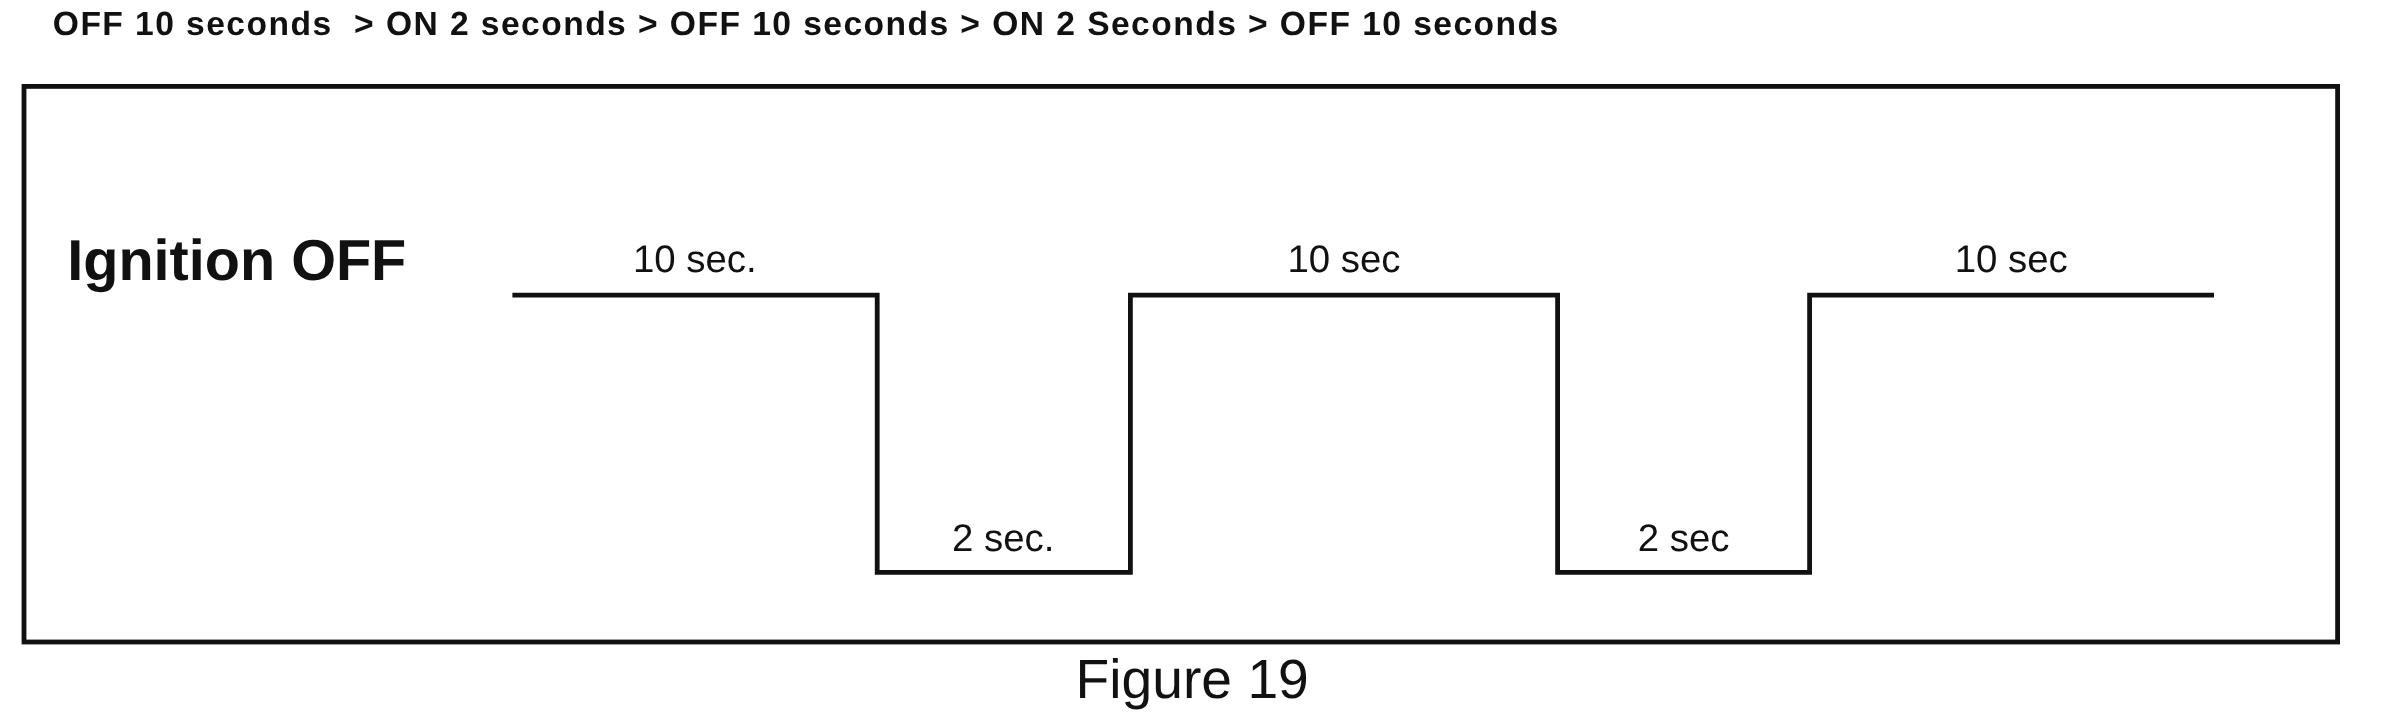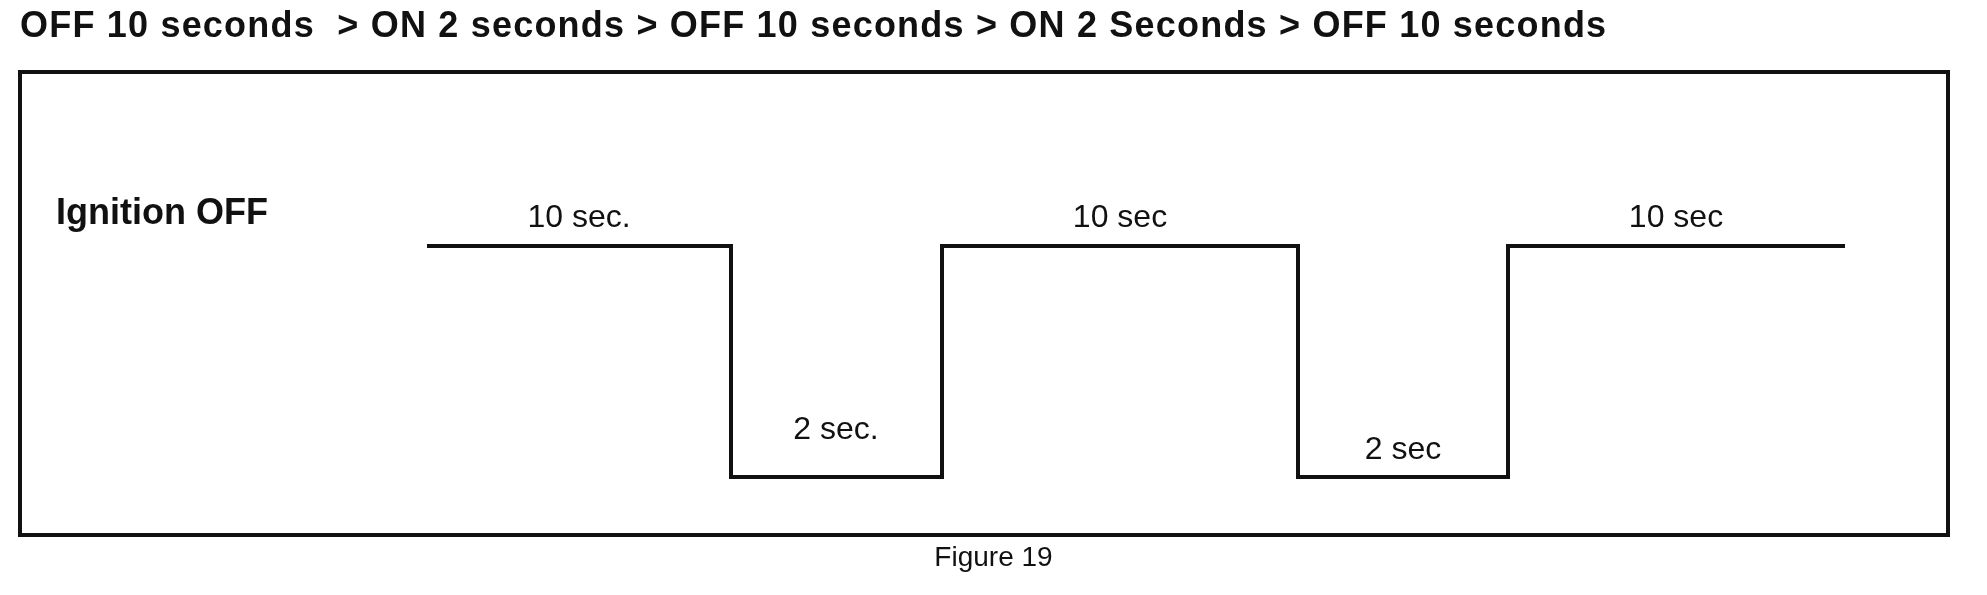--- a/index.html
+++ b/index.html
@@ -11,23 +11,23 @@
     position: relative;
     width: 1987px;
     height: 595px;
     background: #ffffff;
     color: #111111;
     font-family: "Liberation Sans", sans-serif;
     overflow: hidden;
   }
   .title {
     position: absolute;
-    left: 20px;
+    left: 44px;
     top: 4px;
-    font-size: 36px;
+    font-size: 28px;
     font-weight: bold;
     letter-spacing: 1.2px;
     white-space: pre;
   }
   .box {
     position: absolute;
     left: 18px;
     top: 70px;
     width: 1932px;
     height: 467px;
@@ -35,39 +35,39 @@
     box-sizing: border-box;
     background: transparent;
   }
   svg.wave {
     position: absolute;
     left: 0;
     top: 0;
   }
   .sig-label {
     position: absolute;
-    font-size: 36px;
+    font-size: 48px;
     font-weight: bold;
     line-height: 1.0;
     white-space: nowrap;
   }
   .seg-label {
     position: absolute;
     font-size: 32px;
     line-height: 40px;
     transform: translateX(-50%);
     white-space: nowrap;
   }
   .caption {
     position: absolute;
     left: 0;
     top: 543px;
     width: 100%;
     text-align: center;
-    font-size: 28px;
+    font-size: 46px;
     line-height: 1.0;
   }
 </style>
 </head>
 <body>
 
 <div class="stage">
 
   <div class="title">OFF 10 seconds  &gt; ON 2 seconds &gt; OFF 10 seconds &gt; ON 2 Seconds &gt; OFF 10 seconds</div>
 
@@ -75,21 +75,21 @@
 
   <svg class="wave" width="1987" height="595" viewBox="0 0 1987 595">
     <path id="wave-path" fill="none" stroke="#111111" stroke-width="4" d="M 427 246 H 731 V 477 H 942 V 246 H 1298 V 477 H 1508 V 246 H 1845"></path>
   </svg>
 
   <div class="sig-label" style="left:56px; top:194px;">Ignition OFF</div>
 
 
   <div id="seg-labels">
       <div class="seg-label" style="left: 579px; top: 196px;">10 sec.</div>
-      <div class="seg-label" style="left: 836px; top: 408px;">2 sec.</div>
+      <div class="seg-label" style="left: 836px; top: 428px;">2 sec.</div>
       <div class="seg-label" style="left: 1120px; top: 196px;">10 sec</div>
       <div class="seg-label" style="left: 1403px; top: 428px; text-align: right;">2 sec</div>
       <div class="seg-label" style="left: 1676px; top: 196px;">10 sec</div>
     </div>
 
   <div class="caption">Figure 19</div>
 
 </div>
 
 </body></html>

